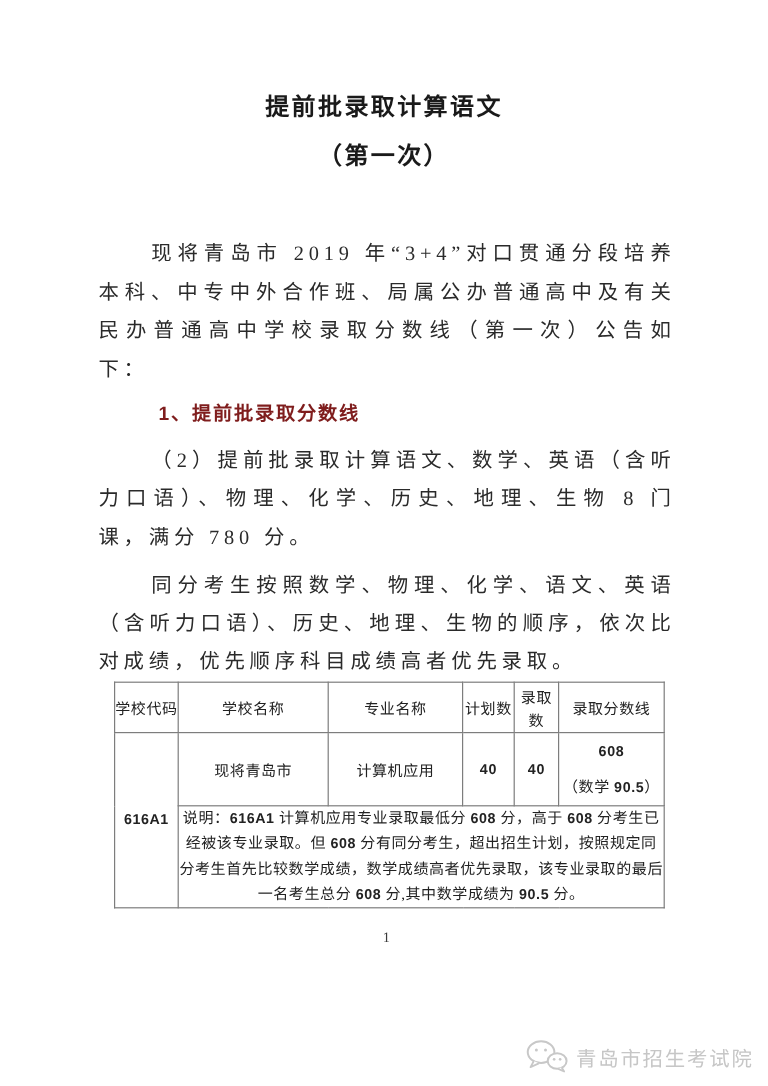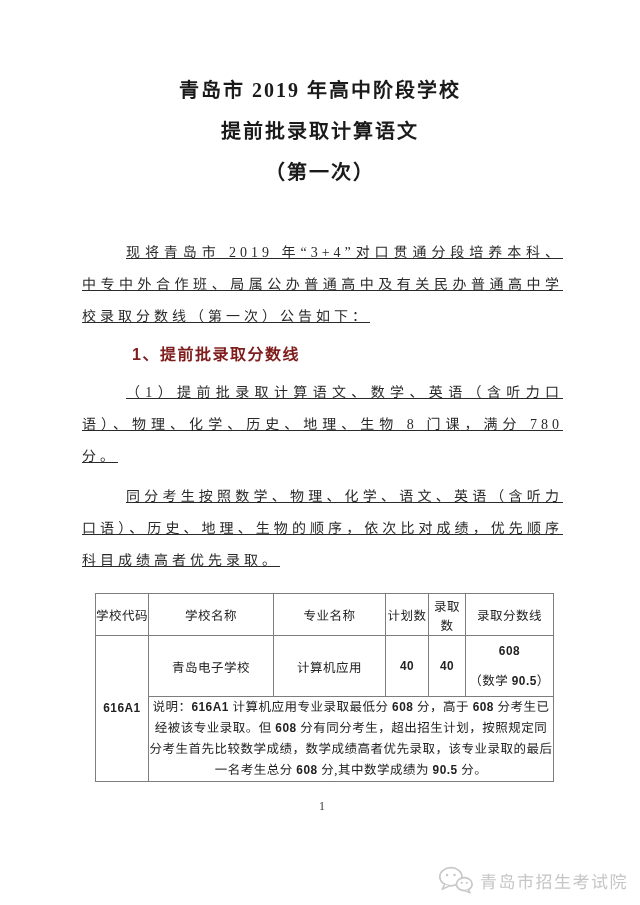--- a/index.html
+++ b/index.html
@@ -15,49 +15,48 @@
   .title-block { padding-top: 70px; text-align: center; }
   .title-line {
     font-size: 20px;
     font-weight: bold;
     line-height: 41px;
     letter-spacing: 2px;
     color: #1a1a1a;
   }
   .content { margin: 0 77px 0 82px; }
   .para {
-    font-size: 14px;
+    font-size: 17px;
     line-height: 32px;
     letter-spacing: 4px;
     text-align: justify;
     text-indent: 44px;
     margin: 0;
     color: #2a2a2a;
-    text-decoration: underline;
   }
   .para-intro { margin-top: 44px; }
   .section-heading {
     font-family: "Liberation Sans", sans-serif;
     font-weight: bold;
     font-size: 16px;
     line-height: 32px;
     letter-spacing: 1.5px;
     text-indent: 50px;
     margin: 6px 0 0 0;
     color: #7f1d1d;
   }
   .para-p1 { margin-top: 6px; }
   .para-p2 { margin-top: 8px; }
   .para-p3 { margin-top: 2px; }
 
   table.score-table {
     border-collapse: collapse;
     table-layout: fixed;
     width: 458px;
-    margin: 16px 0 0 13px;
+    margin: 0 0 0 13px;
     font-size: 12.5px;
     color: #222222;
   }
   table.score-table th, table.score-table td {
     border: 1px solid #7d7d7d;
     text-align: center;
     vertical-align: middle;
     font-weight: normal;
     padding: 0;
     letter-spacing: 0.5px;
@@ -101,32 +100,31 @@
     user-select: none;
   }
   .wechat-icon { display: block; }
 </style>
 </head>
 <body>
 
 <div class="page">
 
   <div class="title-block">
-    <div class="title-line">青岛市 2019 年高中阶段学校</div>
     <div class="title-line">提前批录取计算语文</div>
     <div class="title-line">（第一次）</div>
   </div>
 
   <div class="content">
 
     <p class="para para-intro">现将青岛市 2019 年“3+4”对口贯通分段培养本科、中专中外合作班、局属公办普通高中及有关民办普通高中学校录取分数线（第一次）公告如下：</p>
 
     <p class="section-heading">1、提前批录取分数线</p>
 
-    <p class="para para-p1">（1）提前批录取计算语文、数学、英语（含听力口语）、物理、化学、历史、地理、生物 8 门课，满分 780 分。</p>
+    <p class="para para-p1">（2）提前批录取计算语文、数学、英语（含听力口语）、物理、化学、历史、地理、生物 8 门课，满分 780 分。</p>
 
     <p class="para para-p2">同分考生按照数学、物理、化学、语文、英语（含听力口语）、历史、地理、生物的顺序，依次比对成绩，优先顺序科目成绩高者优先录取。</p>
 
 
     <table class="score-table">
       <colgroup>
         <col style="width:53px">
           <col style="width:125px">
           <col style="width:112px">
         <col style="width:43px">
@@ -137,21 +135,21 @@
           <tr class="header-row">
         <th>学校代码</th>
         <th>学校名称</th>
         <th>专业名称</th>
         <th>计划数</th>
         <th>录取数</th>
         <th>录取分数线</th>
       </tr>
       <tr class="data-row">
         <td rowspan="2"><span class="num">616A1</span></td>
-        <td>青岛电子学校</td>
+        <td>现将青岛市</td>
         <td>计算机应用</td>
         <td><span class="num">40</span></td>
         <td><span class="num">40</span></td>
         <td class="score-cell">
           <div class="score-main"><span class="num">608</span></div>
           <div class="score-sub">（数学 <span class="num">90.5</span>）</div>
         </td>
       </tr>
       <tr class="note-row">
         <td class="note-cell" colspan="5">说明：<span class="num">616A1</span> 计算机应用专业录取最低分 <span class="num">608</span> 分，高于 <span class="num">608</span> 分考生已经被该专业录取。但 <span class="num">608</span> 分有同分考生，超出招生计划，按照规定同分考生首先比较数学成绩，数学成绩高者优先录取，该专业录取的最后一名考生总分 <span class="num">608</span> 分,其中数学成绩为 <span class="num">90.5</span> 分。</td>

